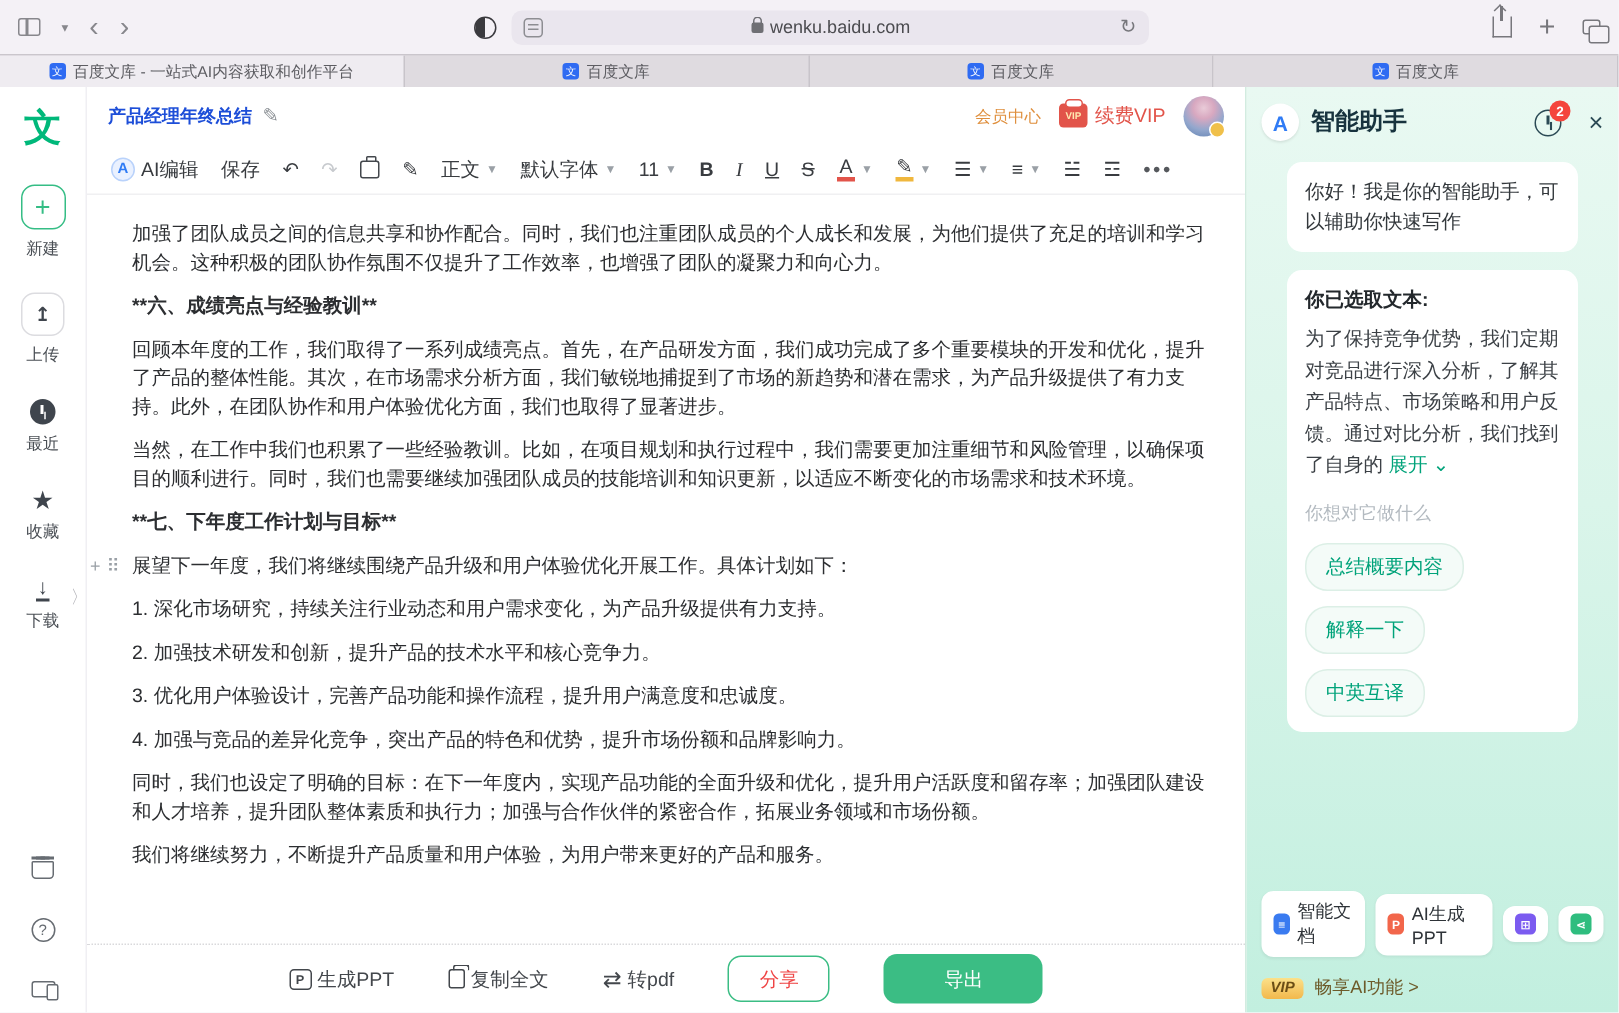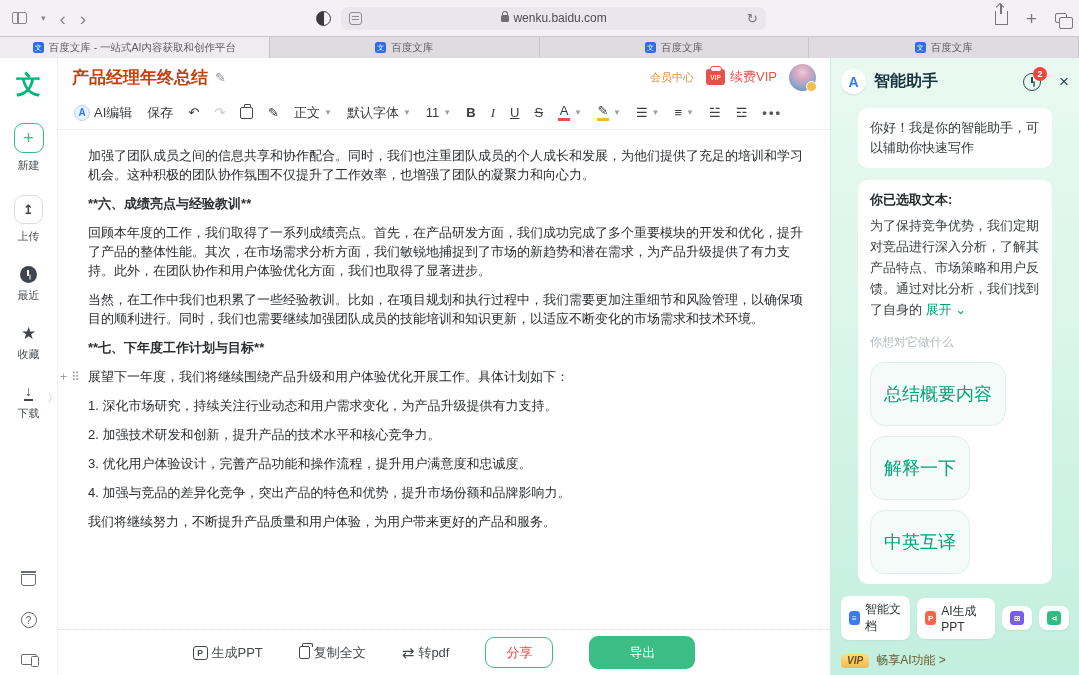--- a/index.html
+++ b/index.html
@@ -51,21 +51,21 @@
   .sb-bottom{margin-top:auto;display:flex;flex-direction:column;align-items:center;gap:26px;color:#676c72;}
   .trash-ic{width:15px;height:12px;border:1.5px solid #676c72;border-radius:1px 1px 3px 3px;position:relative;margin-top:4px;}
   .trash-ic::before{content:"";position:absolute;top:-4px;left:2px;right:2px;height:1.5px;background:#676c72;box-shadow:-3px 0 0 #676c72,3px 0 0 #676c72;}
   .help-ic{width:16px;height:16px;border:1.3px solid #676c72;border-radius:50%;display:grid;place-items:center;font-size:10px;}
   .dev-ic{width:16px;height:11px;border:1.4px solid #676c72;border-radius:2px;position:relative;}
   .dev-ic::after{content:"";position:absolute;right:-3px;bottom:-3px;width:6px;height:9px;border:1.4px solid #676c72;border-radius:1.5px;background:#fff;}
 
   
   .doc{flex:1;min-width:0;display:flex;flex-direction:column;background:#fff;}
   .doc-header{height:38px;display:flex;align-items:center;padding:0 14px;}
-  .doc-title{font-size:17px;font-weight:bold;color:#c2410c;}
+  .doc-title{font-size:12px;font-weight:bold;color:#1d4ed8;}
   .edit-ic{margin-left:7px;color:#8a8f94;font-size:13px;}
   .header-right{margin-left:auto;display:flex;align-items:center;gap:12px;}
   .member{color:#df8f3d;font-size:11px;}
   .vip-renew{color:#e2544a;font-size:13px;display:flex;align-items:center;gap:5px;}
   .gift{width:19px;height:16px;background:#e2544a;border-radius:3px;color:#ffe9b0;font-size:6.5px;font-weight:bold;display:grid;place-items:center;position:relative;}
   .gift::before{content:"";position:absolute;top:-3px;left:4px;width:10px;height:4px;border:1.3px solid #e2544a;border-radius:3px;background:#fff;}
   .avatar{width:27px;height:27px;border-radius:50%;background:radial-gradient(circle at 50% 30%,#e9cbd8 0%,#d8a8c0 30%,#93a7cd 62%,#5d7fb0 100%);position:relative;}
   .avatar::after{content:"";position:absolute;right:-1px;bottom:-1px;width:9px;height:9px;border-radius:50%;background:#f0c04a;border:1.5px solid #fff;}
 
   .doc-toolbar{height:34px;display:flex;align-items:center;gap:15px;padding:0 16px;font-size:13px;color:#393c40;border-bottom:1px solid #f0f0f2;white-space:nowrap;}
@@ -108,21 +108,21 @@
   .hist{position:relative;width:18px;height:18px;border:1.6px solid #2b4a55;border-radius:50%;}
   .hist::after{content:"";position:absolute;left:7px;top:3px;width:1.6px;height:6px;background:#2b4a55;box-shadow:2px 4px 0 -0.3px #2b4a55;}
   .hist-badge{position:absolute;top:-7px;right:-7px;width:14px;height:14px;border-radius:50%;background:#f4453c;color:#fff;font-size:9px;display:grid;place-items:center;font-weight:bold;}
   .as-close{color:#2b4a55;font-size:17px;line-height:1;margin-left:10px;}
   .card{background:#fff;border-radius:10px;padding:10px 12px;margin:6px 19px;font-size:13px;color:#33383c;line-height:20px;}
   .sel-label{font-weight:bold;color:#23282c;margin-bottom:5px;}
   .sel-text{color:#3c4146;line-height:21px;}
   .expand{color:#00a37a;white-space:nowrap;}
   .hint{color:#b3bac0;font-size:12px;margin:12px 0 0;}
   .chip-row{margin-top:10px;}
-  .chip{display:inline-block;padding:21px 13px;border-radius:15px;background:#f4fbf8;border:1px solid #dcefe6;color:#00a37a;font-size:18px;}
+  .chip{display:inline-block;padding:5px 13px;border-radius:15px;background:#f4fbf8;border:1px solid #dcefe6;color:#00a37a;font-size:13px;}
   .as-spacer{flex:1;}
   .as-tabs{display:flex;gap:7px;margin:6px 2px;align-items:center;}
   .pill{background:#fff;border-radius:8px;padding:5px 8px;display:flex;align-items:center;gap:5px;font-size:12px;color:#2e3338;box-shadow:0 1px 2px rgba(0,0,0,.06);}
   .sq{width:14px;height:14px;border-radius:3.5px;color:#fff;font-size:8px;font-weight:bold;display:grid;place-items:center;}
   .sq-doc{background:#3a7bf0;} .sq-ppt{background:#f2664b;} .sq-grid{background:#7b5bf0;} .sq-share{background:#2fbd7f;}
   .as-input{position:relative;margin:4px 2px;background:#fff;border:2px solid #43c492;border-radius:12px;height:80px;padding:10px 12px;}
   .ph{color:#b9c0c6;font-size:13px;}
   .send{position:absolute;right:9px;bottom:8px;width:31px;height:26px;border-radius:8px;background:#3bbd84;display:grid;place-items:center;}
   .vip-row{display:flex;align-items:center;gap:7px;margin:6px 2px 0;font-size:12px;color:#6d5b2a;}
   .vip-badge{background:linear-gradient(180deg,#fbe18a,#f2b84c);color:#6b4e16;font-weight:800;font-size:10px;font-style:italic;padding:1.5px 6px;border-radius:4px;}
@@ -327,20 +327,24 @@
         <div class="para">
           
           <span>3. 优化用户体验设计，完善产品功能和操作流程，提升用户满意度和忠诚度。</span>
         </div>
 
         <div class="para">
           
           <span>4. 加强与竞品的差异化竞争，突出产品的特色和优势，提升市场份额和品牌影响力。</span>
         </div>
 
+        <div class="para">
+          
+          <span>同时，我们也设定了明确的目标：在下一年度内，实现产品功能的全面升级和优化，提升用户活跃度和留存率；加强团队建设和人才培养，提升团队整体素质和执行力；加强与合作伙伴的紧密合作，拓展业务领域和市场份额。</span>
+        </div>
 
         <div class="para">
           
           <span>我们将继续努力，不断提升产品质量和用户体验，为用户带来更好的产品和服务。</span>
         </div>
       </div>
 
     <div class="doc-footer">
       <span class="tb">
         <span class="ppt-ic">P</span>

